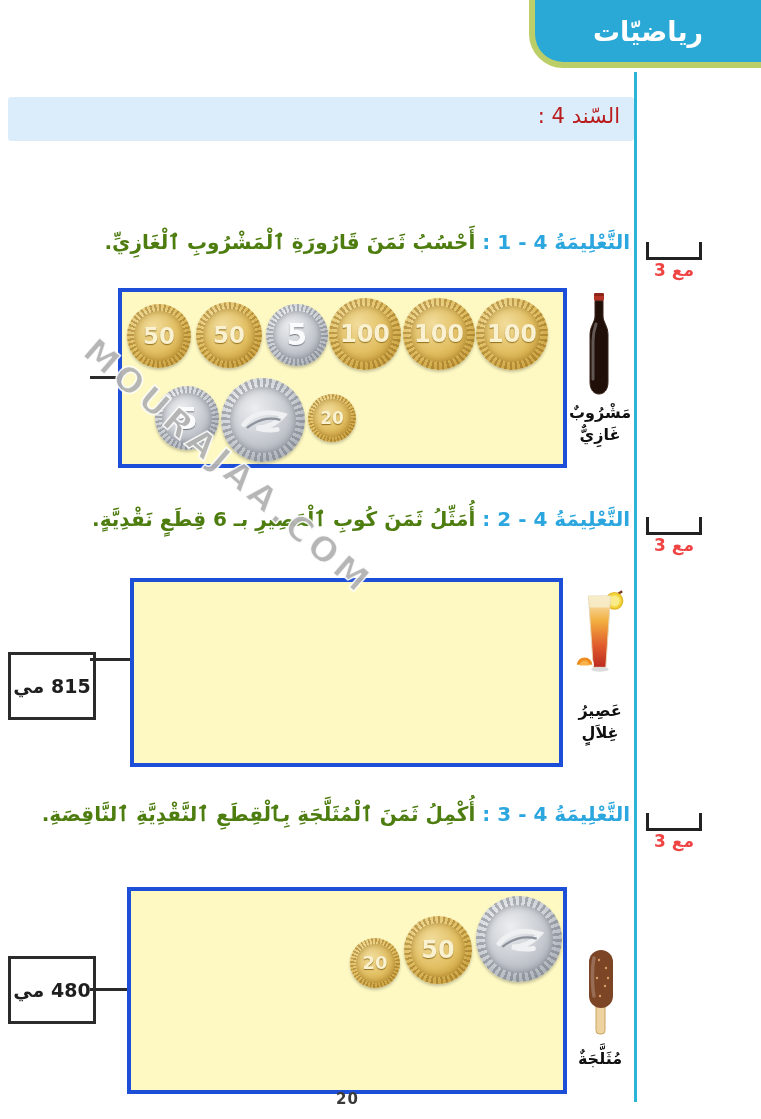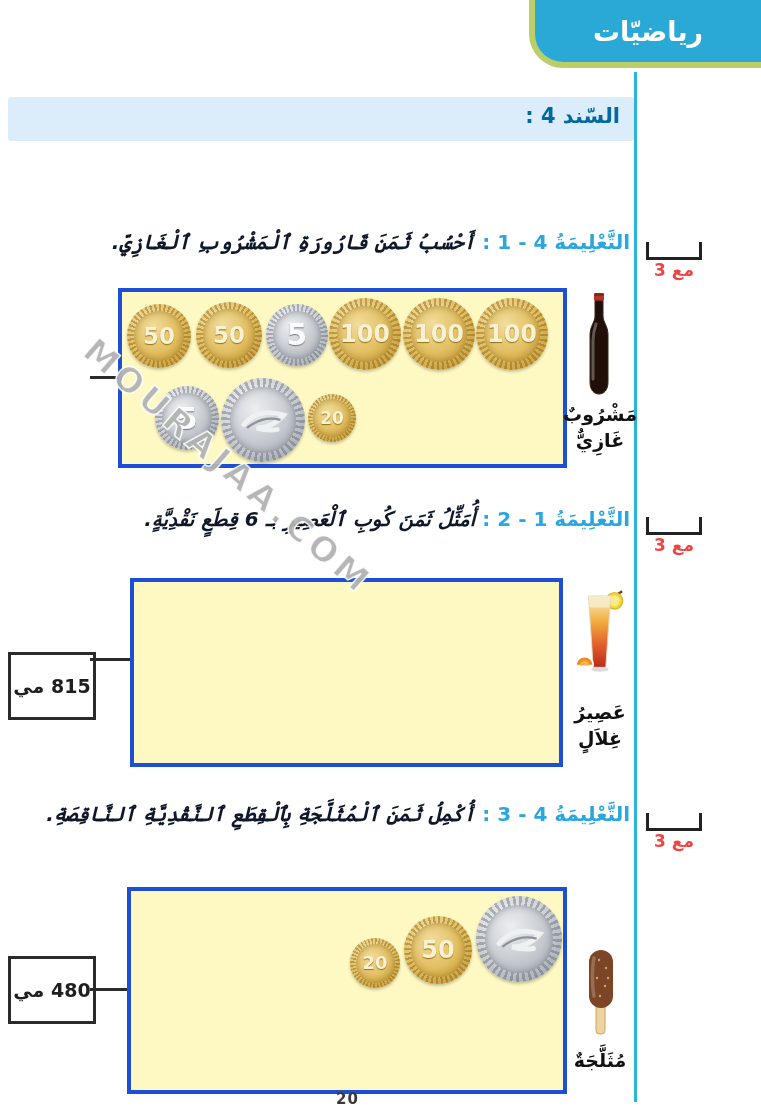--- a/index.html
+++ b/index.html
@@ -11,27 +11,27 @@
        border-left:6px solid #bcce67;border-bottom:6px solid #bcce67;
        border-bottom-left-radius:34px;display:flex;align-items:center;justify-content:center;}
   .hdr span{color:#ffffff;font-size:27px;font-weight:bold;}
 
   
   .vline{position:absolute;left:634px;top:72px;width:3px;height:1030px;background:#2ab4d8;}
 
   
   .support{position:absolute;left:8px;top:97px;width:600px;background:#dbecfa;border-radius:3px;
            direction:rtl;text-align:right;padding:7px 14px 11px 12px;}
-  .support .slabel{color:#0369a1;font-weight:bold;font-size:21px;display:block;margin-bottom:2px;}
+  .support .slabel{color:#b91c1c;font-weight:normal;font-size:21px;display:block;margin-bottom:2px;}
   .support .stext{font-weight:bold;font-size:19.5px;line-height:1.62;color:#222;}
 
   
   .instr{position:absolute;right:131px;direction:rtl;white-space:nowrap;font-weight:bold;font-size:20px;}
   .instr .ilabel{color:#2ba6de;}
-  .instr .itext{color:#0f172a;font-style:italic;}
+  .instr .itext{color:#4d7c0f;}
 
   
   .score{position:absolute;width:56px;text-align:center;direction:rtl;}
   .score .bracket{height:15px;border-left:3px solid #222;border-right:3px solid #222;border-bottom:3px solid #222;}
   .score .slbl{font-weight:bold;font-size:17px;margin-top:0px;color:#ef4444;}
 
   
   .bigbox{position:absolute;background:#fef9c3;border:4px solid #1d4ed8;}
   .ansbox{position:absolute;background:#fff;border:3px solid #2b2b2b;display:flex;
           align-items:center;justify-content:center;direction:rtl;font-weight:bold;font-size:19px;}
@@ -48,21 +48,21 @@
   .coin.gold .face{background:radial-gradient(circle at 38% 32%, #f1dc9b, #e2bf62 55%, #cb9f3a 92%);
                    box-shadow:inset 0 0 7px rgba(130,90,15,.5);}
   .coin.silver .face{background:radial-gradient(circle at 38% 32%, #eceef0, #c6cad0 55%, #a6acb4 92%);
                      box-shadow:inset 0 0 7px rgba(70,75,85,.45);}
   .coin .cv{font-weight:bold;line-height:1;}
   .coin.gold .cv{color:#f9f1d0;text-shadow:0 1px 1px #93701a;}
   .coin.silver .cv{color:#fafbfc;text-shadow:0 1px 1px #6f747b;}
   .coin svg.design{position:absolute;inset:12%;}
 
   
-  .itemlbl{position:absolute;direction:rtl;text-align:center;font-weight:bold;font-size:19px;line-height:1.35;color:#111;}
+  .itemlbl{position:absolute;direction:rtl;text-align:center;font-weight:bold;font-size:16px;line-height:1.35;color:#111;}
 
   .art{position:absolute;}
 
   
   .wm{position:absolute;left:102px;top:330px;transform:rotate(41deg);transform-origin:0 0;
       font-weight:bold;font-size:34px;letter-spacing:5px;color:rgba(122,122,122,.55);
       -webkit-text-stroke:1.5px rgba(255,255,255,.85);text-shadow:0 0 2px rgba(255,255,255,.9);
       z-index:6;pointer-events:none;white-space:nowrap;}
 
   .pagenum{position:absolute;left:0;top:1090px;width:695px;text-align:center;
@@ -156,21 +156,21 @@
 
   <svg class="art" style="left:581px;top:292px;width:36px;height:104px;" viewBox="0 0 34 104">
     <rect x="12" y="1" width="10" height="8" rx="1.5" fill="#b33427"></rect>
     <rect x="12" y="1" width="10" height="3" rx="1.5" fill="#8d2417"></rect>
     <path d="M13 9 h8 v15 c0 6 5 10 5 19 v47 c0 8 -4 12 -9 12 s-9 -4 -9 -12 v-47 c0 -9 5 -13 5 -19 z" fill="#1f0f08" stroke="#3a241a" stroke-width="1"></path>
     <path d="M14 32 c-2 6 -3 10 -3 17 v38" stroke="rgba(255,255,255,0.3)" stroke-width="3" fill="none" stroke-linecap="round"></path>
   </svg>
   <div class="itemlbl" style="left:560px;top:402px;width:80px;">مَشْرُوبٌ غَازِيٌّ</div>
 
   <div class="instr" style="top:507px;">
-    <span class="ilabel">التَّعْلِيمَةُ 1 - 2 :</span>
+    <span class="ilabel">التَّعْلِيمَةُ 4 - 2 :</span>
     <span class="itext">أُمَثِّلُ ثَمَنَ كُوبِ ٱلْعَصِيرِ بـ 6 قِطَعٍ نَقْدِيَّةٍ.</span>
   </div>
   <div class="score" style="left:646px;top:517px;">
     <div class="bracket"></div>
     <div class="slbl">مع 3</div>
   </div>
 
   <div class="bigbox" style="left:130px;top:578px;width:425px;height:181px;"></div>
 
   <div class="ansbox" style="left:8px;top:628px;width:82px;height:62px;margin-top:24px;">

